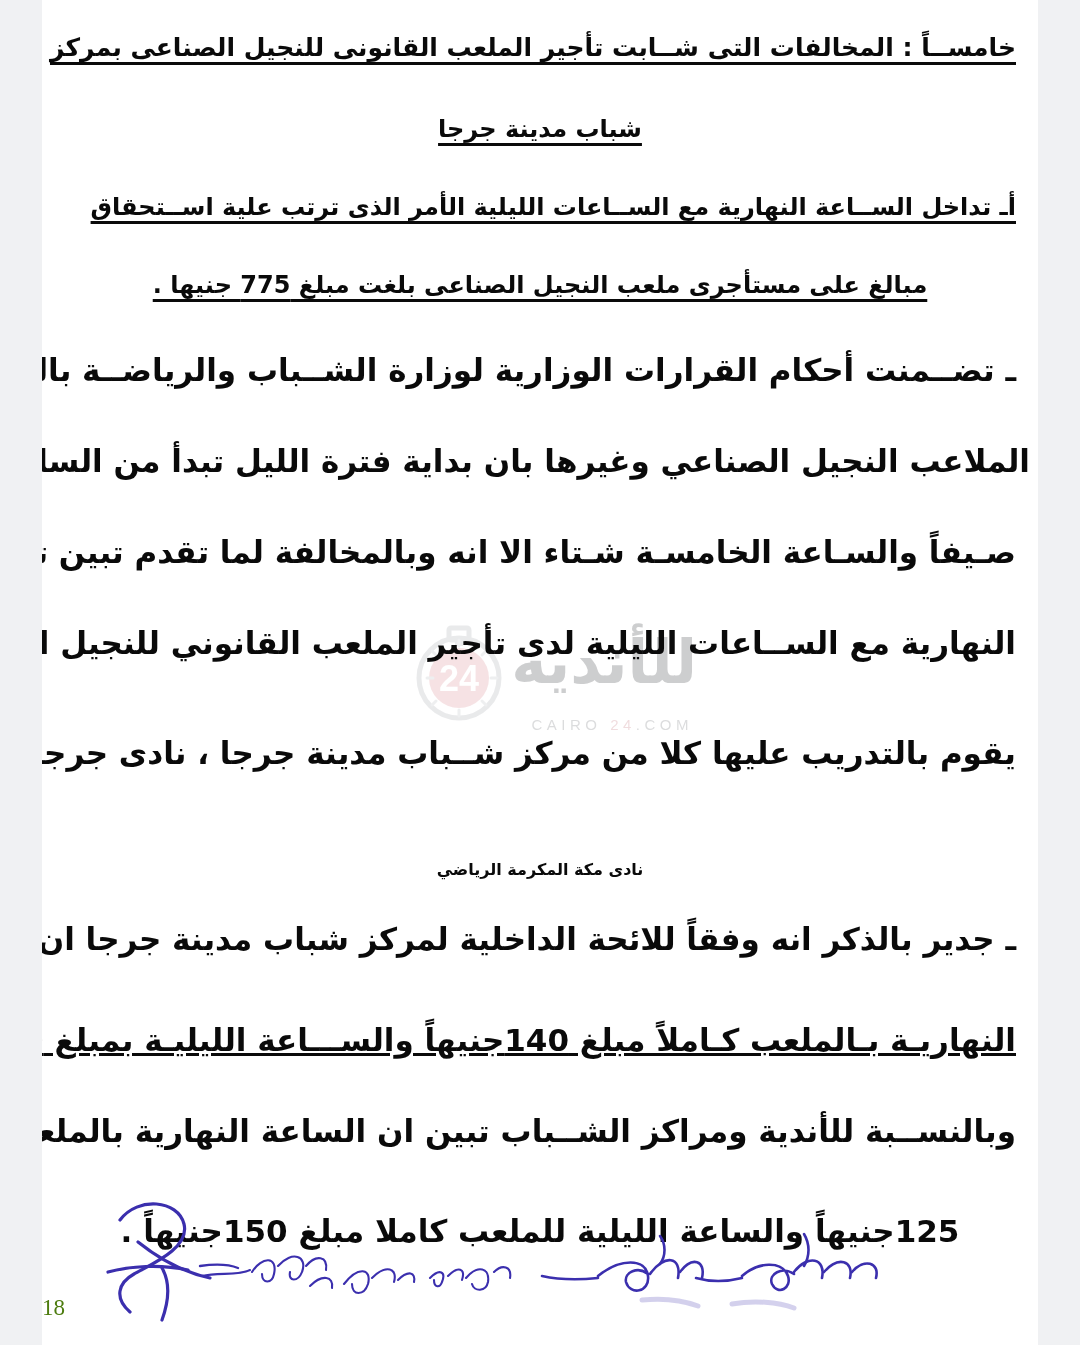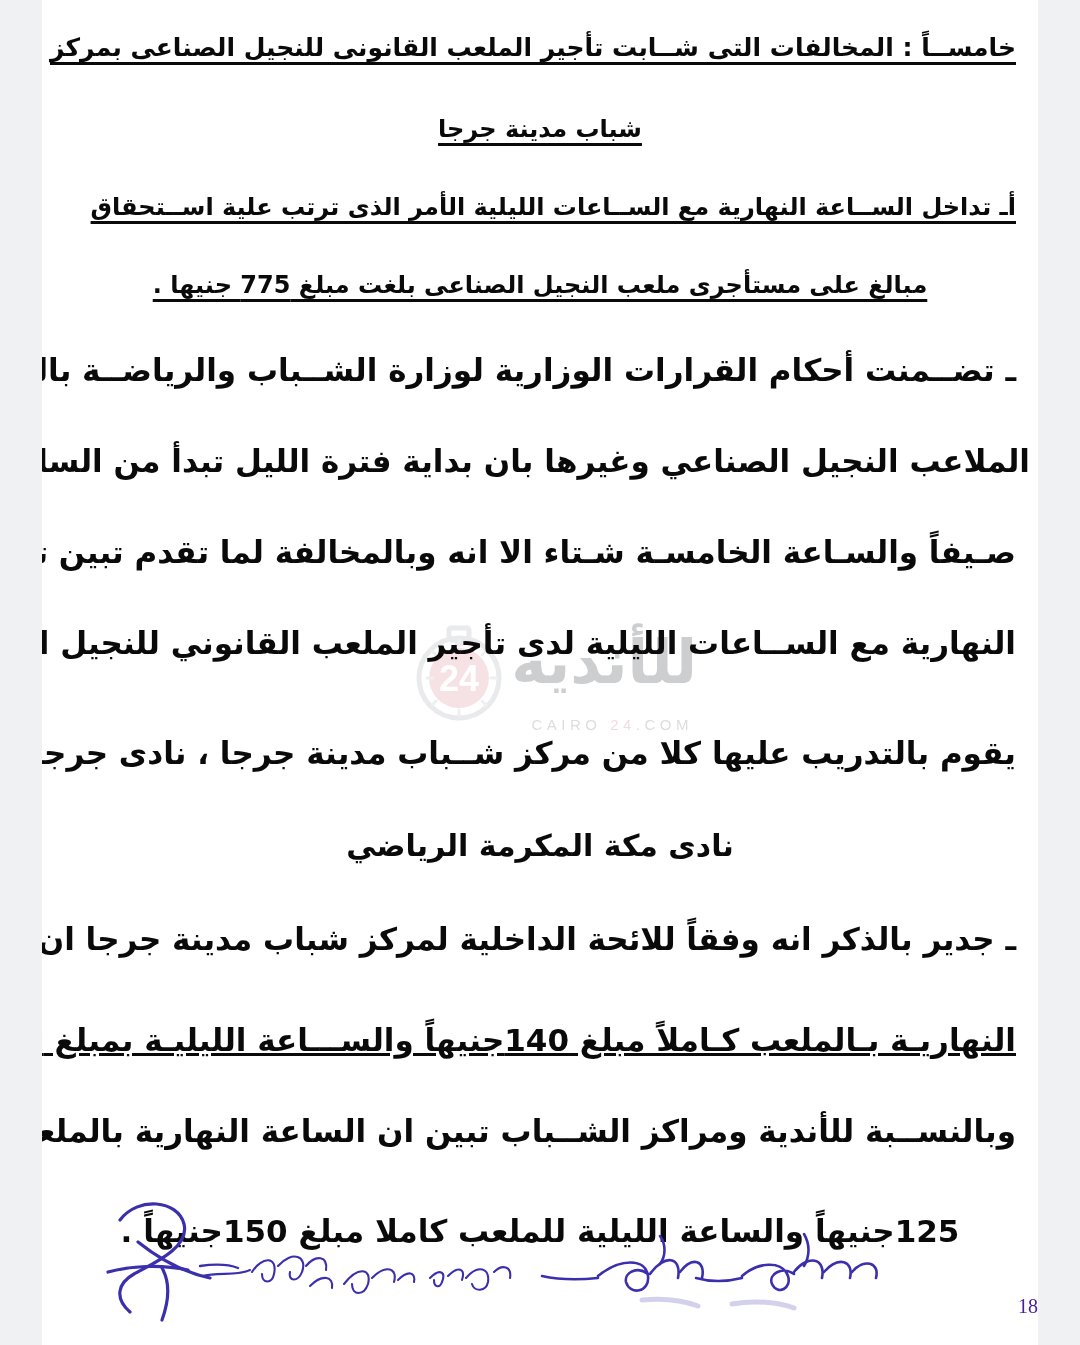--- a/index.html
+++ b/index.html
@@ -107,47 +107,48 @@
     letter-spacing: -0.2px;
   }
 
   .body-line {
     font-size: 31px;
     font-weight: 700;
     letter-spacing: -0.3px;
   }
 
   .body-line-light {
-    font-size: 30px;
+    font-size: 16px;
     font-weight: 600;
     letter-spacing: -0.2px;
+    margin-top: 32px;
   }
 
   
   #signature-block {
     position: absolute;
     left: 0;
     top: 1180px;
     width: 996px;
     height: 140px;
     z-index: 4;
     pointer-events: none;
   }
   #signature-block svg { display: block; }
 
   
   #page-number {
     position: absolute;
     left: 0;
     right: 0;
     top: 1295px;
-    text-align: right;
+    text-align: left;
     font-family: "Liberation Serif", "DejaVu Serif", serif;
-    font-size: 20px;
-    color: #4c1d95;
+    font-size: 23px;
+    color: #4d7c0f;
     direction: ltr;
     z-index: 5;
   }
 </style>
 </head>
 <body>
 
 <div id="scan-page">
 
   <div id="watermark">

